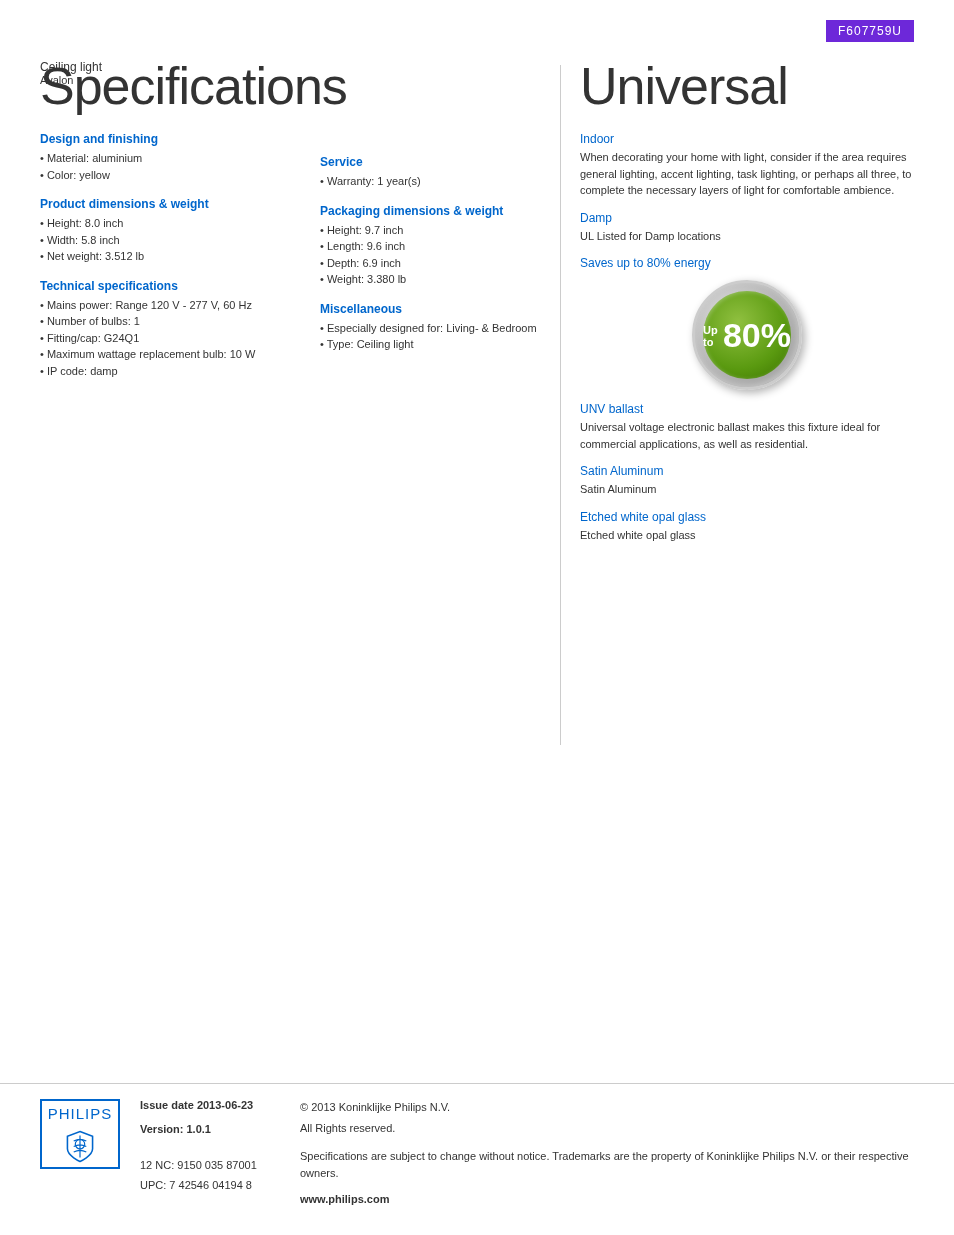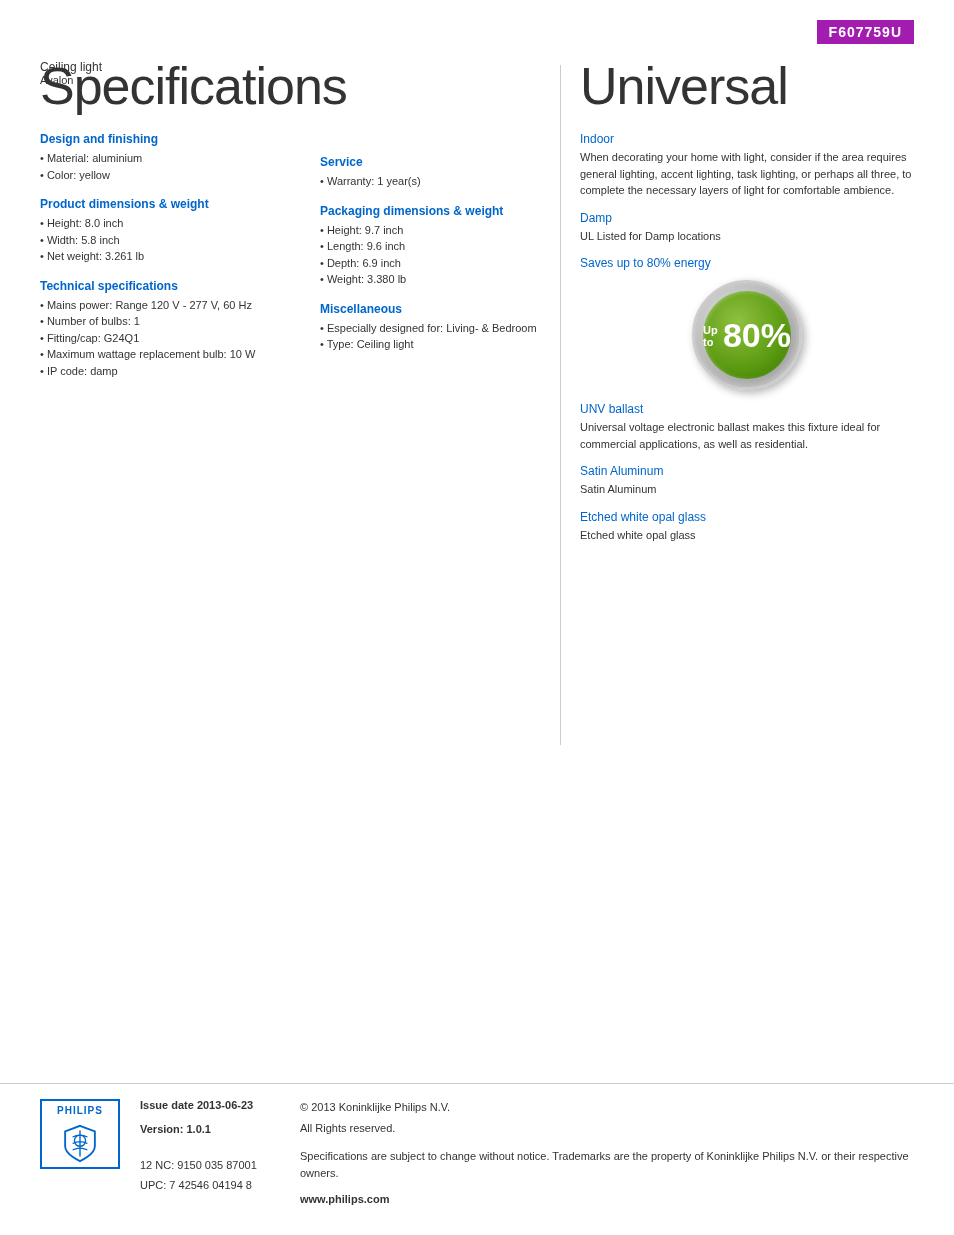--- a/index.html
+++ b/index.html
@@ -33,24 +33,24 @@
     }
     .header-product-name {
       font-size: 11px;
       color: #333;
     }
 
     .model-badge {
       position: absolute;
       top: 20px;
       right: 40px;
-      background: #a21caf;
+      background: #6d28d9;
       color: #fff;
-      font-size: 14px;
-      font-weight: bold;
+      font-size: 12px;
+      font-weight: normal;
       padding: 4px 12px;
       letter-spacing: 1px;
     }
 
     
     .left-column {
       position: absolute;
       top: 60px;
       left: 40px;
       width: 270px;
@@ -192,22 +192,22 @@
       border: 2px solid #0066cc;
       display: flex;
       flex-direction: column;
       align-items: center;
       justify-content: center;
       flex-shrink: 0;
       margin-right: 20px;
       padding: 4px;
     }
     .philips-logo-text {
-      font-size: 10px;
-      font-weight: bold;
+      font-size: 15px;
+      font-weight: normal;
       color: #0066cc;
       letter-spacing: 1px;
       margin-bottom: 8px;
     }
     .philips-logo-shield {
       width: 36px;
       height: 40px;
     }
 
     .footer-info {
@@ -274,21 +274,21 @@
     <div class="section-title">Design and finishing</div>
     <ul class="spec-list">
       <li>Material: aluminium</li>
       <li>Color: yellow</li>
     </ul>
 
     <div class="section-title">Product dimensions &amp; weight</div>
     <ul class="spec-list">
       <li>Height: 8.0 inch</li>
       <li>Width: 5.8 inch</li>
-      <li>Net weight: 3.261 lb</li>
+      <li>Net weight: 3.512 lb</li>
     </ul>
 
     <div class="section-title">Technical specifications</div>
     <ul class="spec-list">
       <li>Mains power: Range 120 V - 277 V, 60 Hz</li>
       <li>Number of bulbs: 1</li>
       <li>Fitting/cap: G24Q1</li>
       <li>Maximum wattage replacement bulb: 10 W</li>
       <li>IP code: damp</li>
     </ul>

